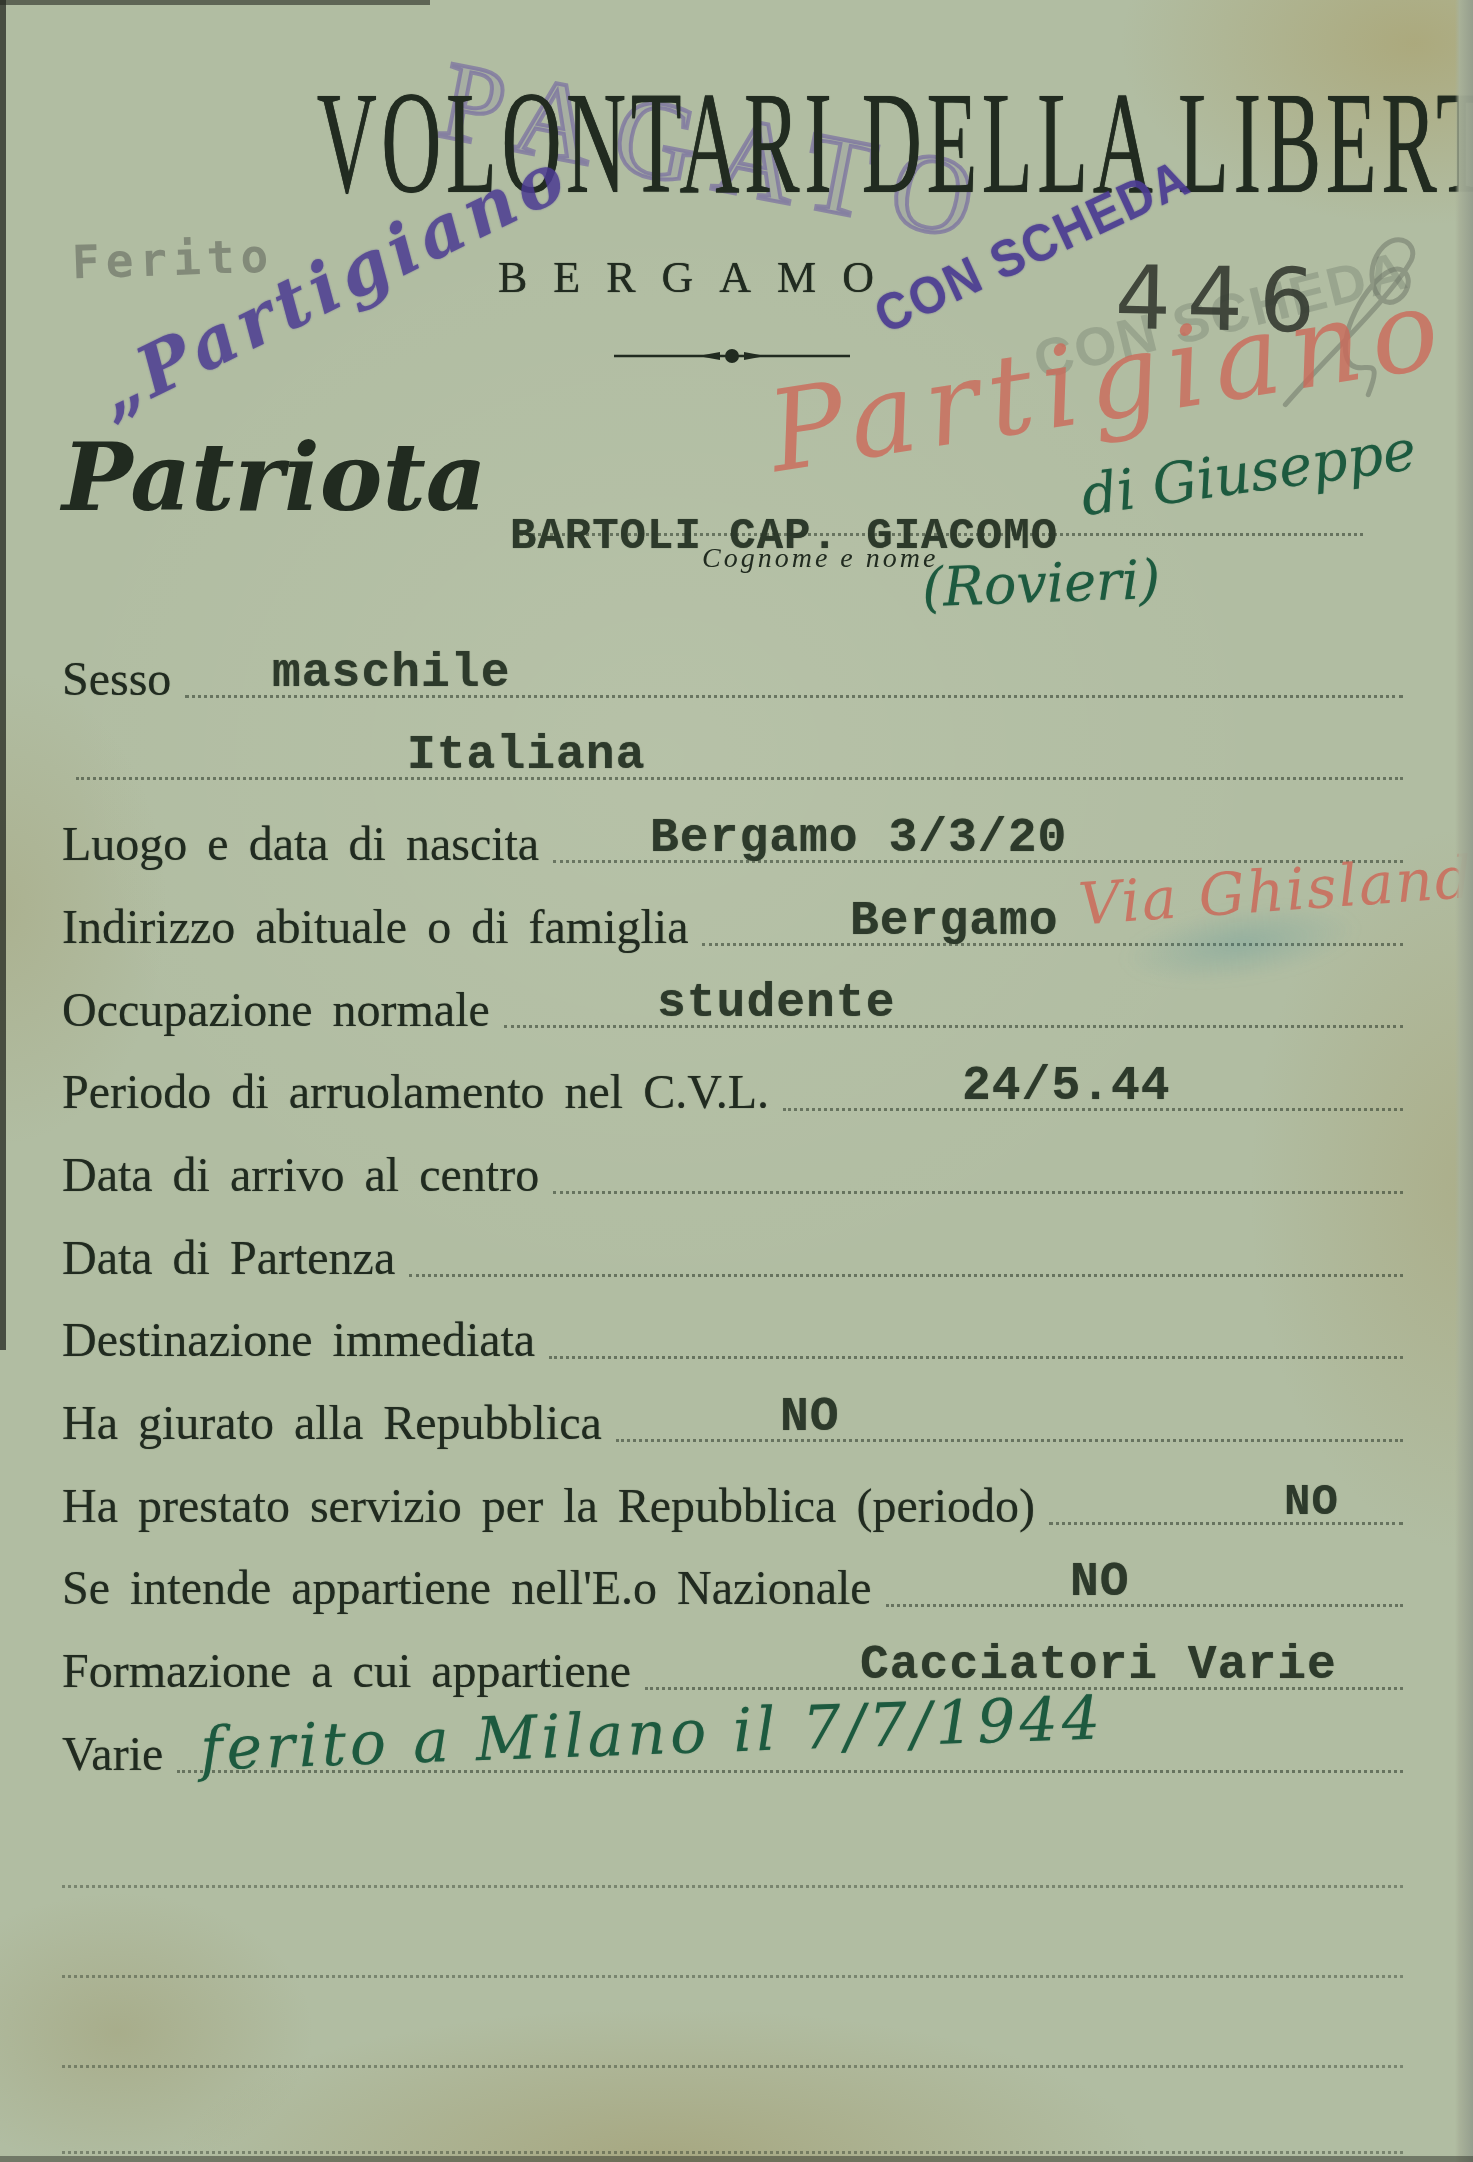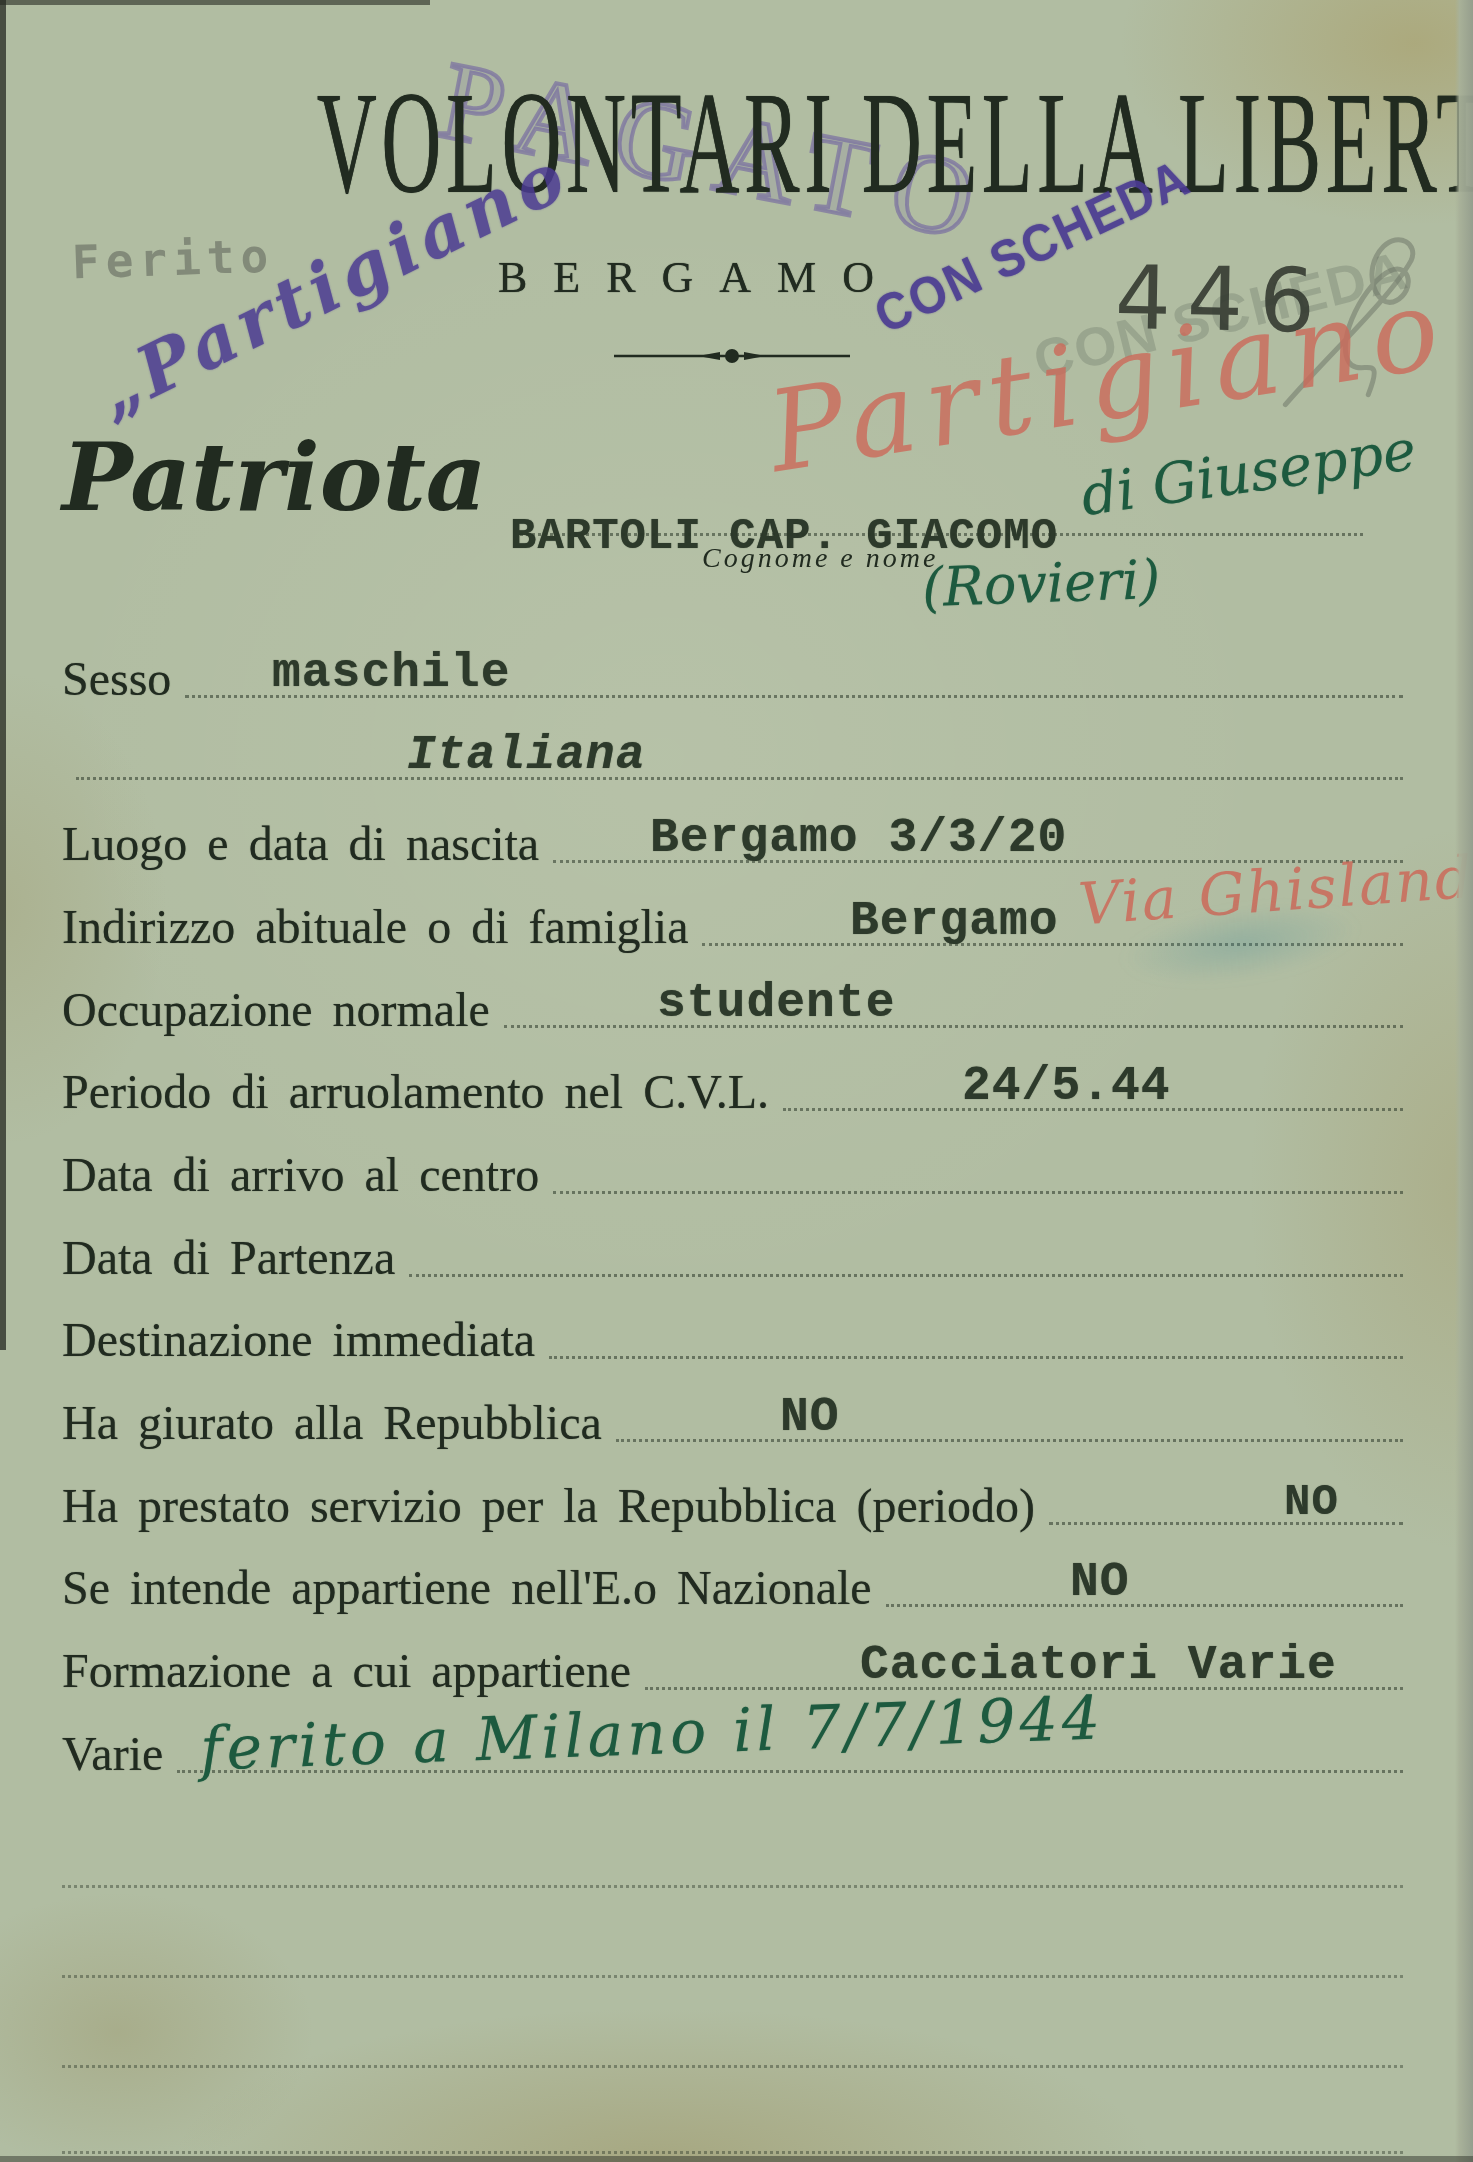--- a/index.html
+++ b/index.html
@@ -73,21 +73,21 @@
   .caption{left:640px;top:112px;font-style:italic;font-size:28px;letter-spacing:3px;
     color:var(--ink,#212b20);}
   
   .fields{left:62px;top:631px;right:70px;}
   .row{position:relative;display:flex;align-items:flex-end;height:82.7px;}
   .label{font-size:48px;word-spacing:8px;color:var(--ink,#212b20);white-space:nowrap;
     line-height:1.1;padding-bottom:8px;text-shadow:0 0 1px rgba(33,43,32,.6);}
   .fill{flex:1;margin-left:14px;border-bottom:3px dotted rgba(42,54,40,.55);margin-bottom:16px;}
   .value{position:absolute;bottom:14px;left:300px;font-size:48px;letter-spacing:1px;white-space:nowrap;}
   .row:nth-child(1) .value{left:210px;}
-  .row:nth-child(2) .value{left:345px;font-style:italic;}
+  .row:nth-child(2) .value{left:345px;}
   .row:nth-child(3) .value{left:588px;}
   .row:nth-child(4) .value{left:788px;}
   .row:nth-child(5) .value{left:595px;}
   .row:nth-child(6) .value{left:900px;}
   .row:nth-child(10) .value{left:718px;}
   .row:nth-child(11) .value{left:1222px;font-size:44px;}
   .row:nth-child(12) .value{left:1008px;}
   .row:nth-child(13) .value{left:798px;}
   
   .empty-line{left:62px;right:70px;height:3px;border-bottom:3px dotted rgba(42,54,40,.42);}

